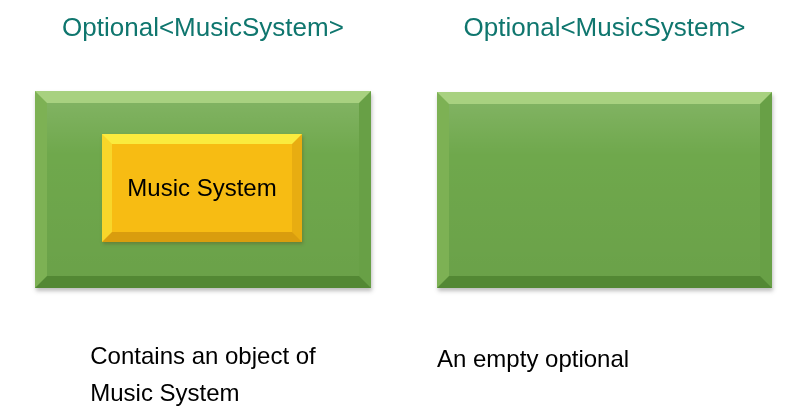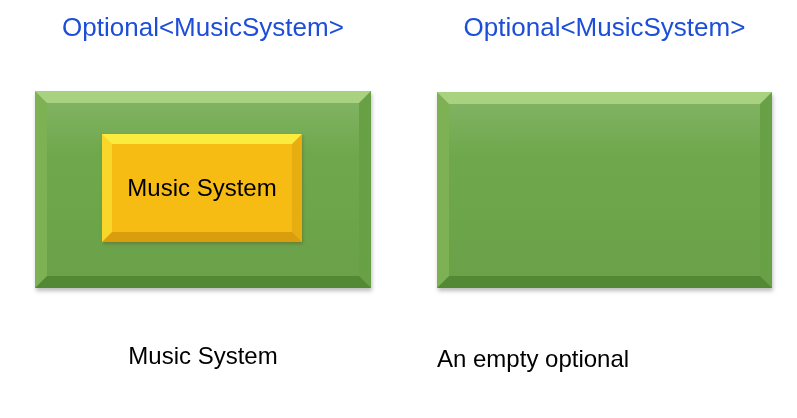--- a/index.html
+++ b/index.html
@@ -15,21 +15,21 @@
     color: #000000;
     overflow: hidden;
   }
 
   .panel-title {
     position: absolute;
     top: 12px;
     font-size: 26px;
     line-height: 30px;
     text-align: center;
-    color: #1d4ed8;
+    color: #0f766e;
     white-space: nowrap;
   }
   .panel-title.left  { left: 35px;  width: 336px; }
   .panel-title.right { left: 437px; width: 335px; }
 
   
   .green-box {
     position: absolute;
     box-sizing: border-box;
     background: #6FA84C;
@@ -113,19 +113,20 @@
   <div class="green-box left-box">
     <div class="yellow-box">
       <span class="inner-label">Music System</span>
     </div>
   </div>
 
   <div class="green-box right-box"></div>
 
   <div class="caption left-caption">
     <div class="caption-block">
+      <div>Contains an object of</div>
       <div>Music System</div>
     </div>
   </div>
 
   <div class="caption right-caption">An empty optional</div>
 
 </div>
 
 </body></html>

